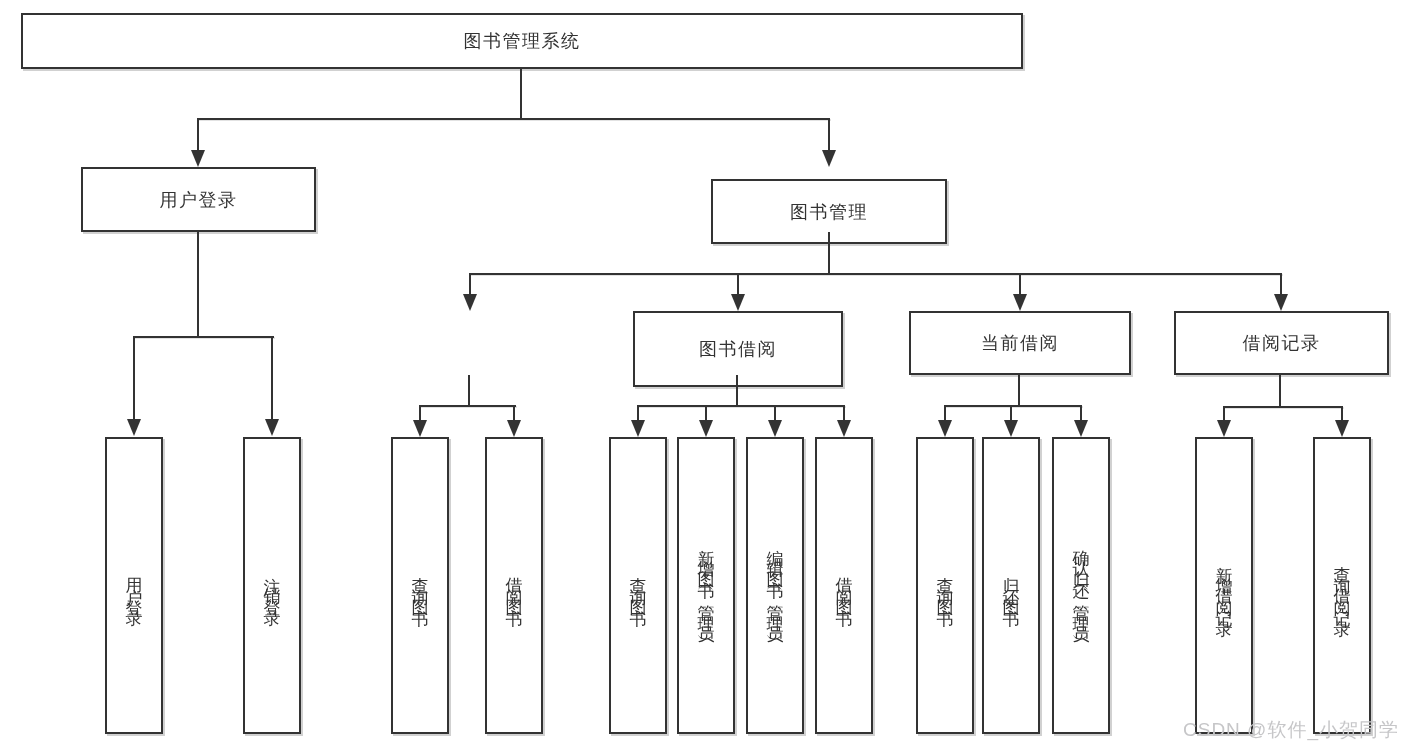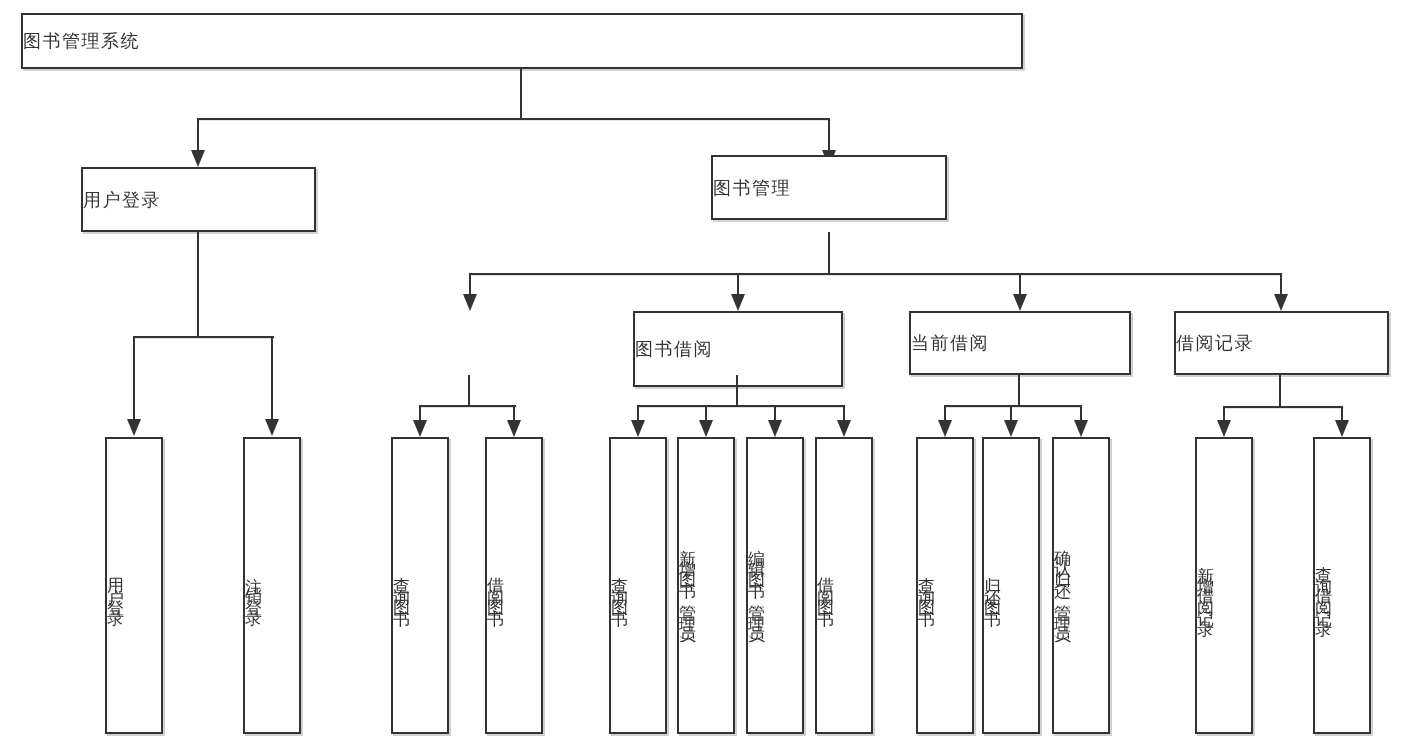--- a/index.html
+++ b/index.html
@@ -10,21 +10,21 @@
     font-family:"Liberation Sans","DejaVu Sans",sans-serif;
     overflow:hidden;
   }
   .box{
     position:absolute;
     box-sizing:border-box;
     border:2px solid #333333;
     background:#ffffff;
     display:flex;
     align-items:center;
-    justify-content:flex-start;
+    justify-content:center;
     color:#333333;
     box-shadow:2px 2px 0 rgba(140,140,140,0.40);
   }
   .hbox{font-size:18px;letter-spacing:1.5px;}
   .vbox span{
     writing-mode:vertical-rl;
     font-size:17px;
     letter-spacing:11px;
     line-height:1;
     white-space:nowrap;
@@ -59,21 +59,21 @@
   <div class="vl" style="left:520px;top:69px;height:49px"></div>
   <div class="hl" style="left:197px;top:118px;width:633px"></div>
   <div class="vl" style="left:197px;top:118px;height:33px"></div>
   <div class="ah" style="left:191px;top:150px"></div>
   <div class="vl" style="left:828px;top:118px;height:33px"></div>
   <div class="ah" style="left:822px;top:150px"></div>
 
   <div class="box hbox" style="left:81px;top:167px;width:235px;height:65px">
     <span>用户登录</span>
   </div>
-  <div class="box hbox" style="left:711px;top:155px;width:236px;height:65px">
+  <div class="box hbox" style="left:711px;top:179px;width:236px;height:65px">
     <span>图书管理</span>
   </div>
 
   <div class="vl" style="left:197px;top:232px;height:104px"></div>
   <div class="hl" style="left:133px;top:336px;width:141px"></div>
   <div class="vl" style="left:133px;top:336px;height:85px"></div>
   <div class="ah" style="left:127px;top:419px"></div>
   <div class="vl" style="left:271px;top:336px;height:85px"></div>
   <div class="ah" style="left:265px;top:419px"></div>
 
@@ -169,14 +169,15 @@
     <span>确认归还（管理员）</span>
   </div>
 
   <div class="box vbox" style="left:1195px;top:437px;width:58px;height:297px">
     <span>新增借阅记录</span>
   </div>
   <div class="box vbox" style="left:1313px;top:437px;width:58px;height:297px">
     <span>查询借阅记录</span>
   </div>
 
+  <div class="watermark">CSDN @软件_小贺同学</div>
 
 </div>
 
 </body></html>

